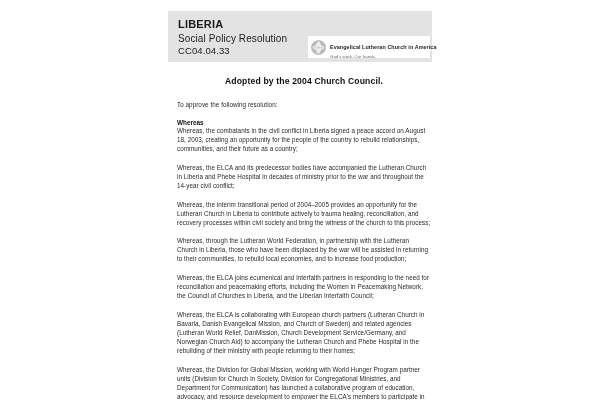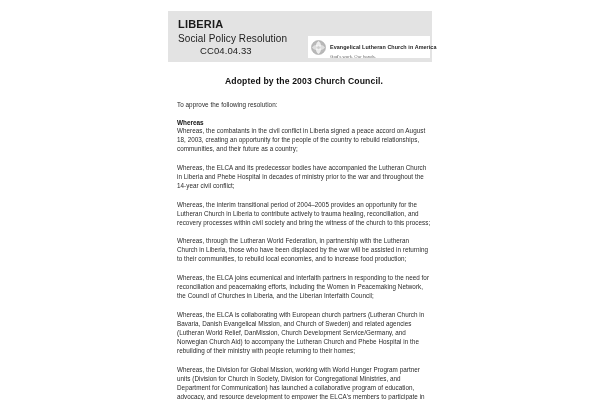--- a/index.html
+++ b/index.html
@@ -46,21 +46,20 @@
   .doc-subtitle {
     font-size: 10px;
     font-weight: normal;
     letter-spacing: 0.1px;
   }
 
   .doc-code {
     font-size: 9.5px;
     font-weight: normal;
     letter-spacing: 0.1px;
-    margin-left: 22px;
   }
 
   
   .logo-block {
     position: absolute;
     left: 140px;
     top: 25px;
     width: 122px;
     height: 22px;
     background: #ffffff;
@@ -162,21 +161,21 @@
       </span>
       <span class="logo-words">
         <span class="logo-name">Evangelical Lutheran Church in America</span>
         <span class="logo-tag" style="display:block;">God's work. Our hands.</span>
       </span>
     </div>
   </div>
 
   <div class="body-area">
 
-    <div class="doc-heading">Adopted by the 2003 Church Council.</div>
+    <div class="doc-heading">Adopted by the 2004 Church Council.</div>
 
     <p class="intro-line">To approve the following resolution:</p>
 
     <div class="section-label">Whereas</div>
 
     <p class="clause">Whereas, the combatants in the civil conflict in Liberia signed a peace accord on August 18, 2003, creating an opportunity for the people of the country to rebuild relationships, communities, and their future as a country;</p>
     <p class="clause">Whereas, the ELCA and its predecessor bodies have accompanied the Lutheran Church in Liberia and Phebe Hospital in decades of ministry prior to the war and throughout the 14-year civil conflict;</p>
     <p class="clause">Whereas, the interim transitional period of 2004–2005 provides an opportunity for the Lutheran Church in Liberia to contribute actively to trauma healing, reconciliation, and recovery processes within civil society and bring the witness of the church to this process;</p>
     <p class="clause">Whereas, through the Lutheran World Federation, in partnership with the Lutheran Church in Liberia, those who have been displaced by the war will be assisted in returning to their communities, to rebuild local economies, and to increase food production;</p>
     <p class="clause">Whereas, the ELCA joins ecumenical and interfaith partners in responding to the need for reconciliation and peacemaking efforts, including the Women in Peacemaking Network, the Council of Churches in Liberia, and the Liberian Interfaith Council;</p>

